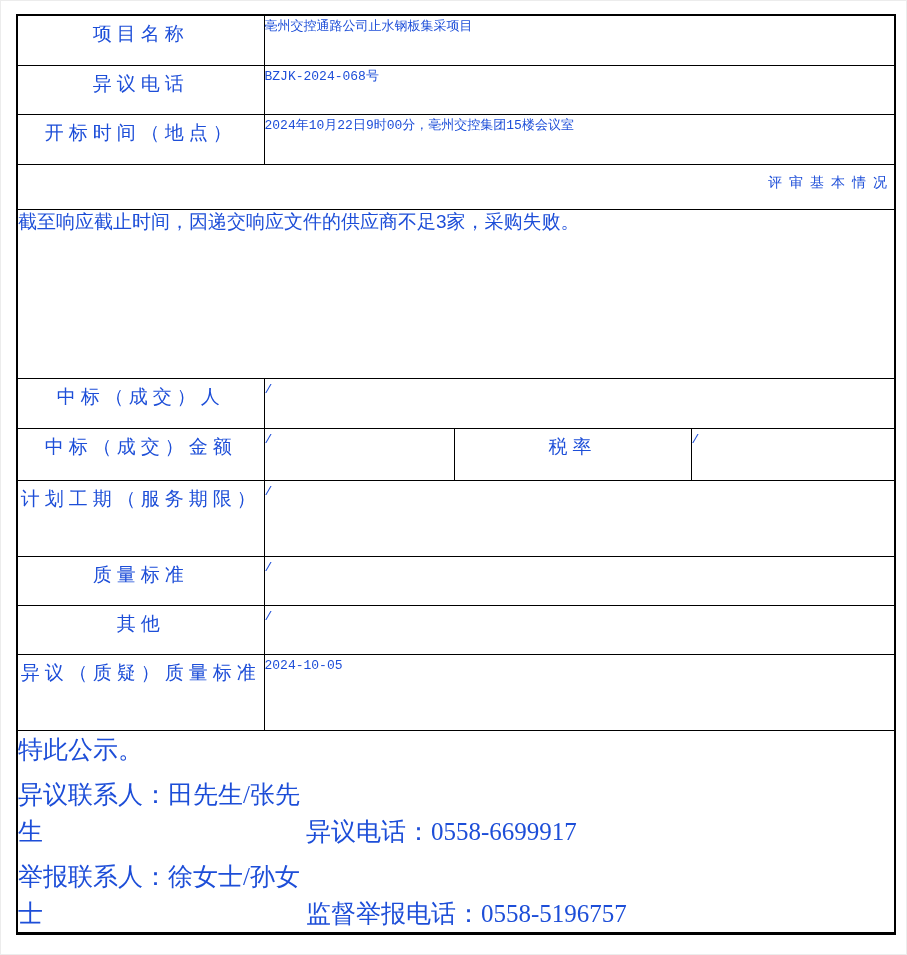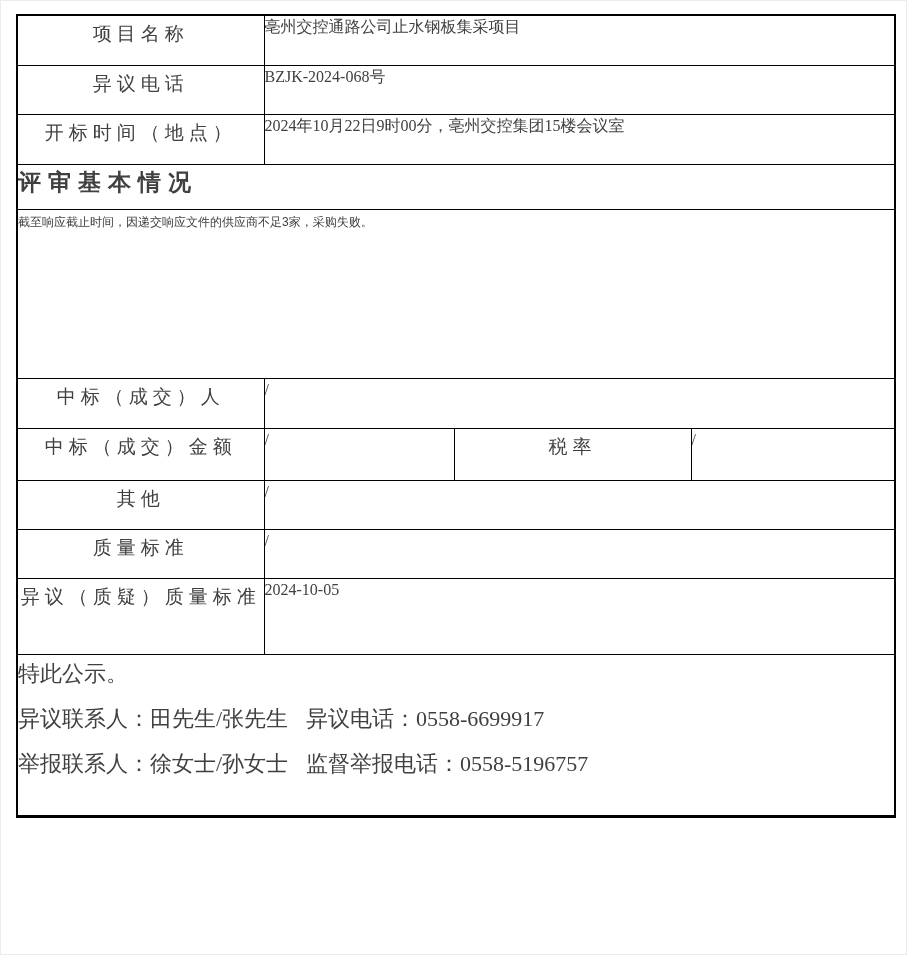--- a/index.html
+++ b/index.html
@@ -7,21 +7,21 @@
     padding: 0;
     background: #ffffff;
   }
   .page {
     position: relative;
     width: 907px;
     height: 955px;
     background: #ffffff;
     box-shadow: inset 0 0 0 1px #ececec;
     overflow: hidden;
-    color: #404040;
+    color: #1d4ed8;
   }
   table.doc-table {
     position: absolute;
     left: 16px;
     top: 14px;
     width: 878px;
     border-collapse: collapse;
     table-layout: fixed;
     border: 2px solid #000;
     border-bottom-width: 3px;
@@ -46,44 +46,43 @@
     font-family: "Liberation Serif", serif;
     font-size: 19px;
     letter-spacing: 5px;
     line-height: 36px;
     text-align: center;
     padding: 4px 14px 0 14px;
     line-break: strict;
   }
   td.section-header {
     font-family: "Liberation Serif", serif;
-    font-size: 23px;
+    font-size: 14px;
     letter-spacing: 7px;
     line-height: 36px;
-    text-align: left;
+    text-align: right;
     padding-top: 4px;
-    font-weight: bold;
   }
   td.value {
-    font-family: Liberation Serif, serif;
-    font-size: 16px;
+    font-family: Liberation Mono, monospace;
+    font-size: 13px;
     line-height: 22px;
     text-align: left;
     padding: 7px 8px 0 8px;
   }
   td.notice {
     font-family: "Liberation Sans", sans-serif;
-    font-size: 12px;
+    font-size: 19px;
     line-height: 24px;
     text-align: left;
     padding: 6px 8px 0 6px;
   }
   td.footer {
     font-family: "Liberation Serif", serif;
-    font-size: 22px;
+    font-size: 25px;
     line-height: 37px;
     text-align: left;
     padding: 3px 8px 0 6px;
   }
   .footer .col-left {
     display: inline-block;
     width: 288px;
     margin-top: 8px;
   }
 </style>
@@ -129,28 +128,32 @@
       <td class="value" colspan="3">/</td>
     </tr>
 
     <tr class="h52">
       <td class="label">中标（成交）金额</td>
       <td class="value">/</td>
       <td class="label">税率</td>
       <td class="value">/</td>
     </tr>
 
-
-    <tr class="h49">
-      <td class="label">其他</td>
+    <tr class="h76">
+      <td class="label">计划工期（服务期限）</td>
       <td class="value" colspan="3">/</td>
     </tr>
 
     <tr class="h49">
       <td class="label">质量标准</td>
+      <td class="value" colspan="3">/</td>
+    </tr>
+
+    <tr class="h49">
+      <td class="label">其他</td>
       <td class="value" colspan="3">/</td>
     </tr>
 
     <tr class="h76">
       <td class="label">异议（质疑）质量标准</td>
       <td class="value" colspan="3">2024-10-05</td>
     </tr>
 
     <tr class="h162">
       <td class="footer" colspan="4">

